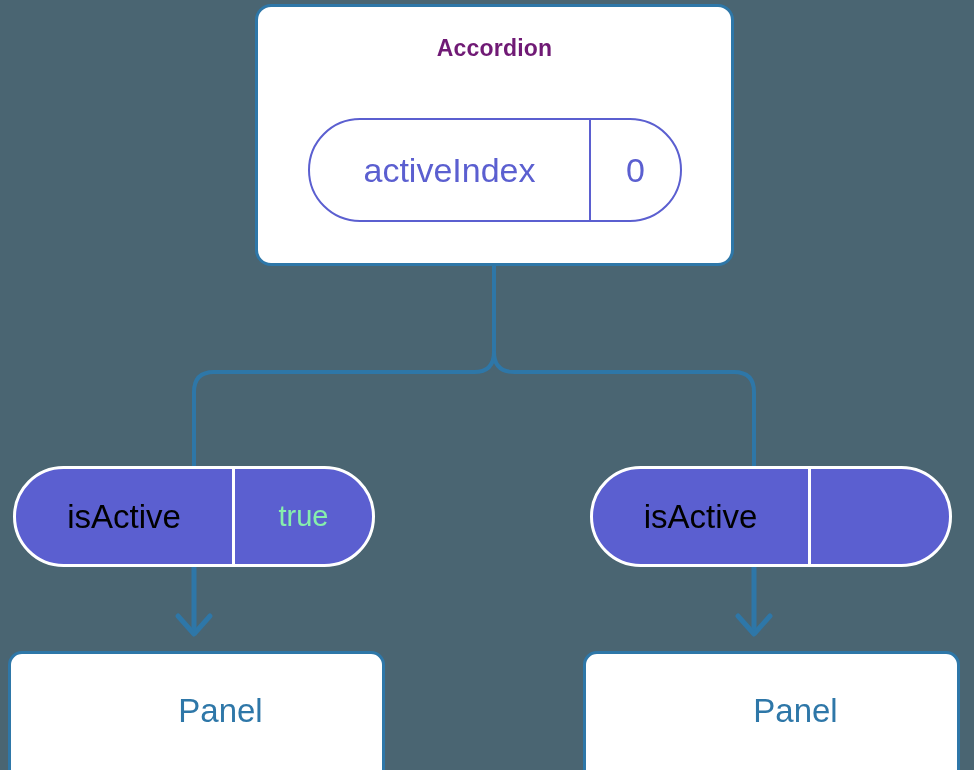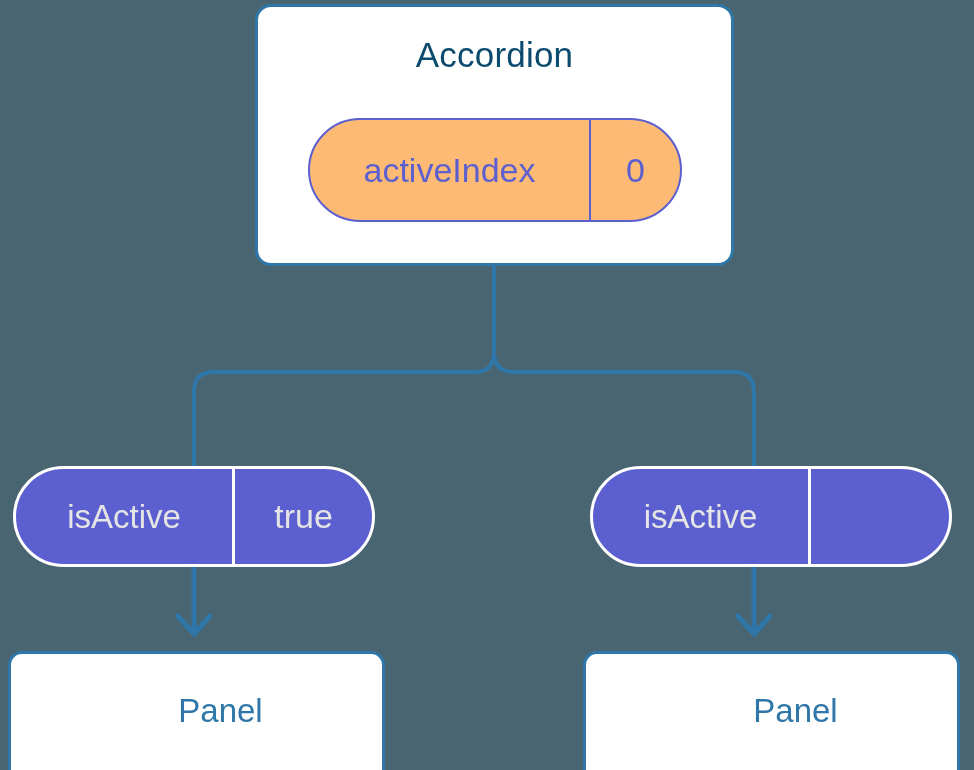--- a/index.html
+++ b/index.html
@@ -42,36 +42,36 @@
     background: #ffffff;
     border: 3px solid #2e77a8;
     border-radius: 16px;
     display: flex;
     flex-direction: column;
     align-items: center;
     justify-content: flex-start;
     padding-top: 30px;
   }
   .root-title {
-    color: #0c4a6e;
-    font-size: 35px;
-    font-weight: 400;
+    color: #701a75;
+    font-size: 23px;
+    font-weight: 700;
     letter-spacing: 0.2px;
     line-height: 1;
   }
 
   
   .prop-pill-outline {
     position: absolute;
     left: 308px;
     top: 118px;
     width: 374px;
     height: 104px;
     box-sizing: border-box;
-    background: #fdba74;
+    background: #ffffff;
     border: 2px solid #5b5fd0;
     border-radius: 52px;
     display: flex;
     align-items: stretch;
   }
   .prop-pill-outline .pp-key {
     flex: 0 0 279px;
     display: flex;
     align-items: center;
     justify-content: center;
@@ -98,31 +98,31 @@
     border: 3px solid #ffffff;
     border-radius: 52px;
     display: flex;
     align-items: stretch;
     z-index: 3;
   }
   .prop-pill-filled .pp-key {
     display: flex;
     align-items: center;
     justify-content: center;
-    color: #e5e5e5;
+    color: #000000;
     font-size: 33px;
     border-right: 3px solid #ffffff;
   }
   .prop-pill-filled .pp-val {
     flex: 1 1 auto;
     display: flex;
     align-items: center;
     justify-content: center;
-    color: #e5e5e5;
-    font-size: 34px;
+    color: #86efac;
+    font-size: 29px;
   }
   #pill-left {
     left: 13px;
     width: 362px;
   }
   #pill-left .pp-key {
     flex: 0 0 216px;
   }
   #pill-right {
     left: 590px;

